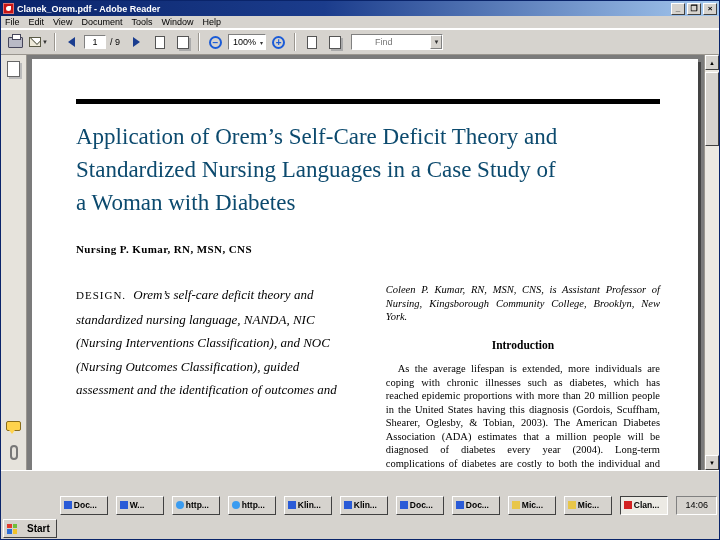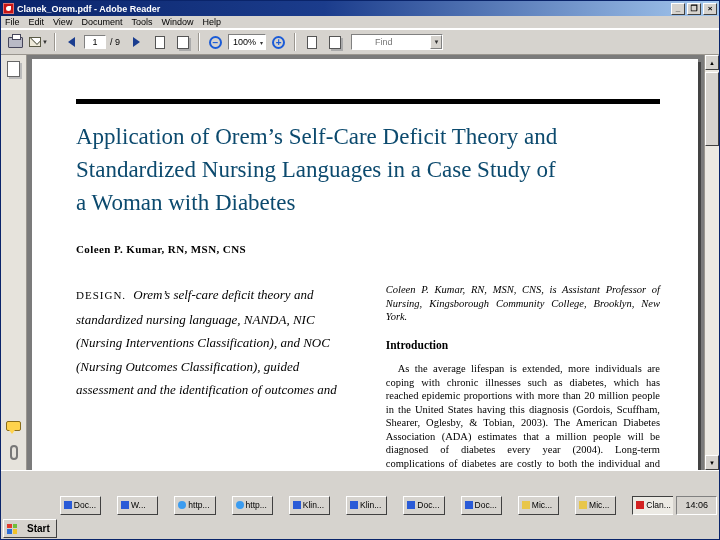--- a/index.html
+++ b/index.html
@@ -69,41 +69,41 @@
 
   .rule { height: 5px; background: #000; margin-bottom: 16px; }
   .doc-title { font-family: "Liberation Serif", serif; font-weight: 500; font-size: 23px; line-height: 33px; color: #0c4a6e; }
   .author { margin-top: 24px; font-family: "Liberation Serif", serif; font-weight: bold; font-size: 11px; letter-spacing: .4px; }
 
   .columns { display: flex; gap: 30px; margin-top: 28px; }
   .col-left { flex: 1.02; font-family: "Liberation Serif", serif; font-style: italic; font-size: 13px; line-height: 23.5px; color: #000; }
   .label-sc { font-style: normal; font-size: 11px; letter-spacing: 1px; margin-right: 4px; }
   .col-right { flex: 1; font-family: "Liberation Serif", serif; font-size: 10.5px; line-height: 13.5px; text-align: justify; color: #000; }
   .affiliation { font-style: italic; }
-  .intro-head { font-weight: bold; font-size: 11.5px; margin: 15px 0 10px; }
+  .intro-head { text-align: center; font-weight: bold; font-size: 11.5px; margin: 15px 0 10px; }
   .intro-body { text-indent: 12px; }
 
   
   .vscroll { flex: 0 0 15px; background: #ece9e2; display: flex; flex-direction: column; border-left: 1px solid #9a968f; }
   .scrollarrow { flex: 0 0 15px; background: #d6d3ce; border: 1px solid; border-color: #fff #404040 #404040 #fff;
                  font-size: 6px; display: flex; align-items: center; justify-content: center; color: #000; }
   .scrolltrack { flex: 1; position: relative; }
   .scrollthumb { position: absolute; top: 2px; left: 0; width: 100%; height: 74px; background: #d6d3ce;
                  border: 1px solid; border-color: #fff #404040 #404040 #fff; }
 
   
   .taskbar { flex: 0 0 23px; background: #d6d3ce; border-top: 1px solid #fff; display: flex; align-items: center; padding: 1px 2px; gap: 3px; }
   .startbtn { height: 19px; display: flex; align-items: center; gap: 10px; padding: 0 6px 0 3px;
               background: #d6d3ce; border: 1px solid; border-color: #fff #404040 #404040 #fff;
               font-size: 10px; font-weight: bold; cursor: default; margin-top: 47px; }
   .winlogo { width: 10px; height: 10px; display: grid; grid-template-columns: 1fr 1fr; grid-template-rows: 1fr 1fr; gap: 1px; }
   .winlogo i { display: block; }
   .winlogo i:nth-child(1){ background:#e23a2e; } .winlogo i:nth-child(2){ background:#6fbf3a; }
   .winlogo i:nth-child(3){ background:#2a6dd9; } .winlogo i:nth-child(4){ background:#f0c22a; }
-  .taskbtns { flex: 1; display: flex; gap: 16px; overflow: hidden; }
+  .taskbtns { flex: 1; display: flex; gap: 8px; overflow: hidden; font-weight: bold; }
   .taskbtn { flex: 1 1 0; max-width: 48px; height: 19px; display: flex; align-items: center; gap: 2px;
              padding: 0 3px; background: #d6d3ce; border: 1px solid; border-color: #fff #404040 #404040 #fff;
              font-size: 8.5px; white-space: nowrap; overflow: hidden; cursor: default; }
   .taskbtn.active { background: #eceae4; border-color: #404040 #fff #fff #404040; }
   .tico { width: 8px; height: 8px; flex: 0 0 auto; }
   .tico.word { background: #2a5bd7; } .tico.ie { background: #3b9cf0; border-radius: 50%; }
   .tico.mail { background: #e8c64a; } .tico.pdf { background: #d22222; }
   .tray { height: 19px; display: flex; align-items: center; padding: 0 8px; font-size: 9px;
           border: 1px solid; border-color: #808080 #fff #fff #808080; }
 </style>
@@ -189,21 +189,21 @@
     </div>
 
     <div class="docarea">
       <div class="page">
         <div class="rule"></div>
         <h1 class="doc-title">
           <span style="display:block">Application of Orem’s Self-Care Deficit Theory and</span>
           <span style="display:block">Standardized Nursing Languages in a Case Study of</span>
           <span style="display:block">a Woman with Diabetes</span>
         </h1>
-        <div class="author">Coleen P. Kumar, RN, MSN, CNS</div>
+        <div class="author">Nursing P. Kumar, RN, MSN, CNS</div>
 
         <div class="columns">
           <div class="col-left">
             <p>
               <span class="label-sc">DESIGN.</span>
               <span>Orem’s self-care deficit theory and standardized nursing language, NANDA, NIC (Nursing Interventions Classification), and NOC (Nursing Outcomes Classification), guided assessment and the identification of outcomes and</span>
             </p>
           </div>
           <div class="col-right">
             <p class="affiliation">Coleen P. Kumar, RN, MSN, CNS, is Assistant Professor of Nursing, Kingsborough Community College, Brooklyn, New York.</p>

